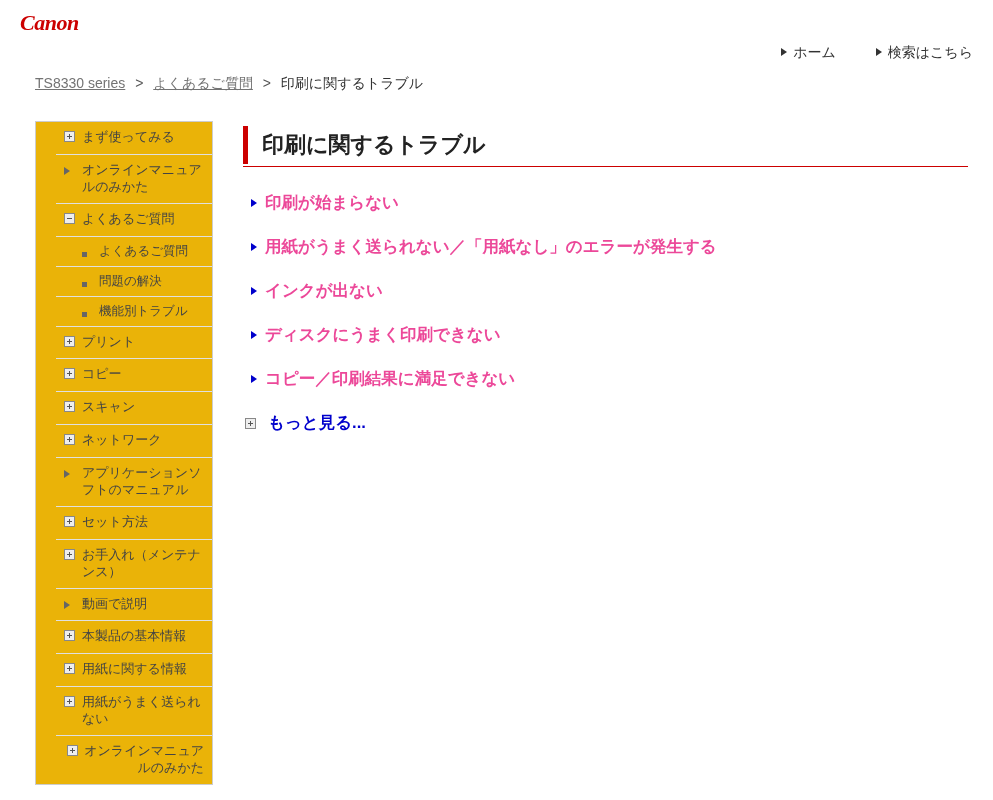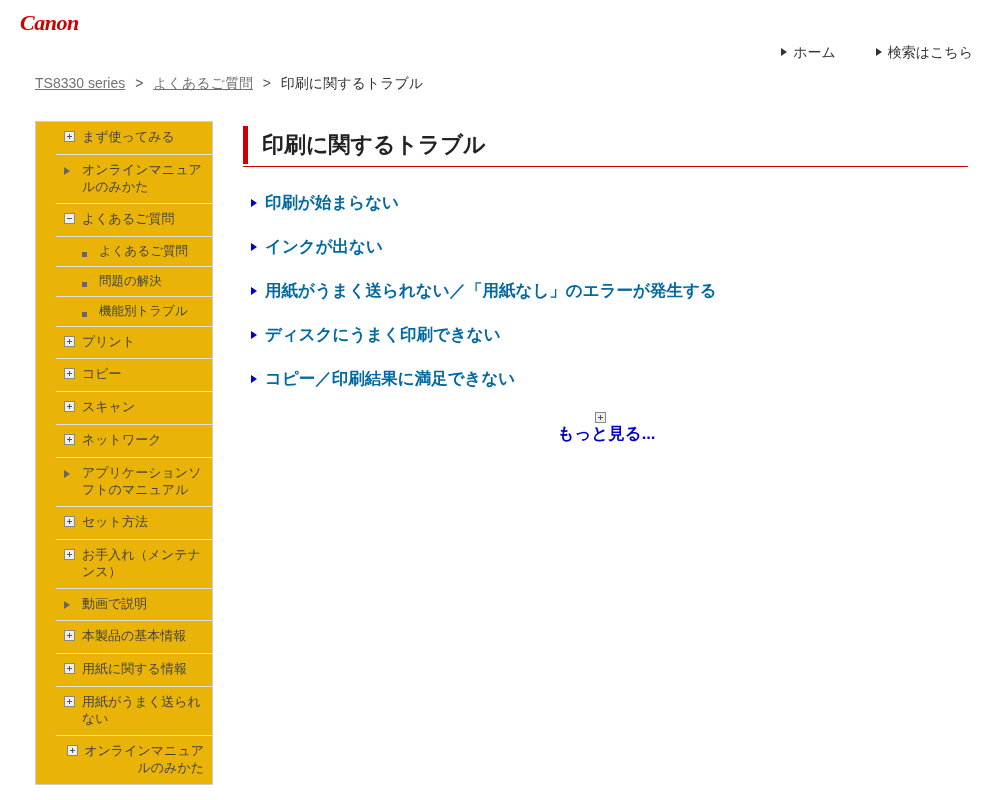--- a/index.html
+++ b/index.html
@@ -161,33 +161,32 @@
     background: #cc0000;
     margin-bottom: 25px;
   }
   .topic-list { }
   .topic-item {
     display: flex;
     align-items: center;
     margin: 0 0 22px 8px;
     font-size: 16.5px;
     font-weight: bold;
-    color: #0369a1;
+    color: #ec4899;
     cursor: pointer;
   }
   .topic-item .tri { border-left-color: #0000cc; margin-right: 8px; }
   .more-row {
     display: flex;
     align-items: center;
     margin: 0 0 22px 2px;
     font-size: 16.5px;
     font-weight: bold;
     color: #0000cc;
     cursor: pointer;
-    flex-direction: column;
   }
   .more-row .plus-icon {
     margin-right: 12px;
   }
 </style>
 </head>
 <body>
 
 <div class="header">
   <div class="logo">Canon</div>
@@ -292,25 +291,25 @@
     </div>
     <div class="title-underline"></div>
 
     <div class="topic-list" id="topic-list">
         <div class="topic-item">
           <span class="tri"></span>
           <span>印刷が始まらない</span>
         </div>
         <div class="topic-item">
           <span class="tri"></span>
+          <span>用紙がうまく送られない／「用紙なし」のエラーが発生する</span>
+        </div>
+        <div class="topic-item">
+          <span class="tri"></span>
           <span>インクが出ない</span>
-        </div>
-        <div class="topic-item">
-          <span class="tri"></span>
-          <span>用紙がうまく送られない／「用紙なし」のエラーが発生する</span>
         </div>
         <div class="topic-item">
           <span class="tri"></span>
           <span>ディスクにうまく印刷できない</span>
         </div>
         <div class="topic-item">
           <span class="tri"></span>
           <span>コピー／印刷結果に満足できない</span>
         </div>
       </div>

